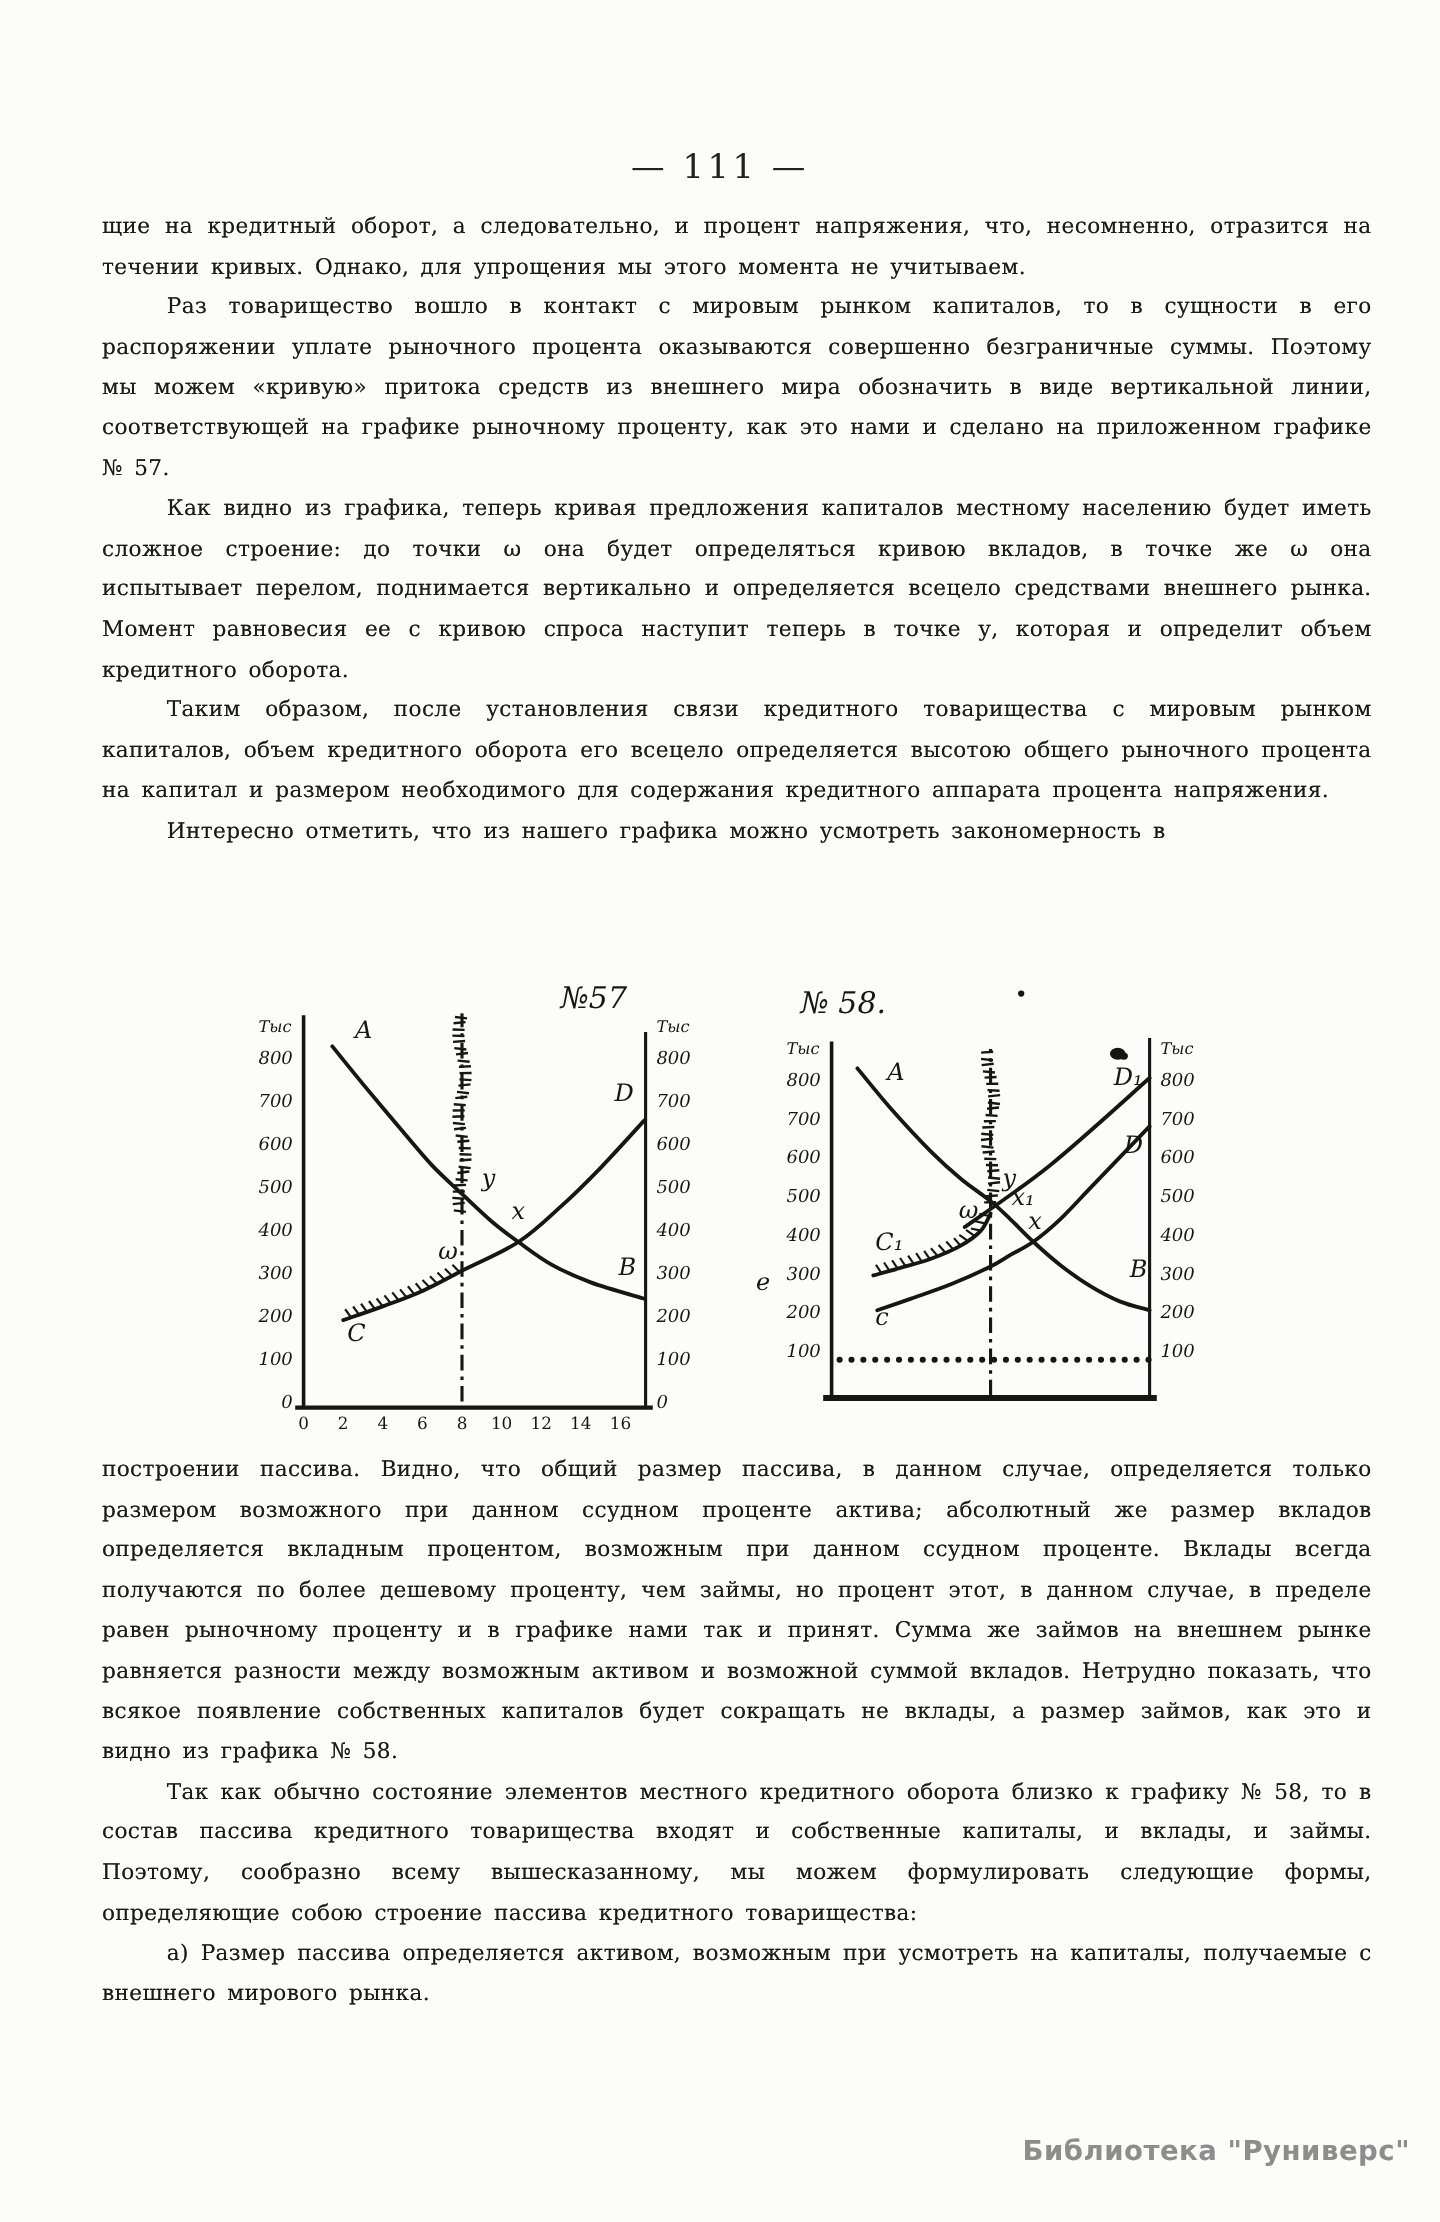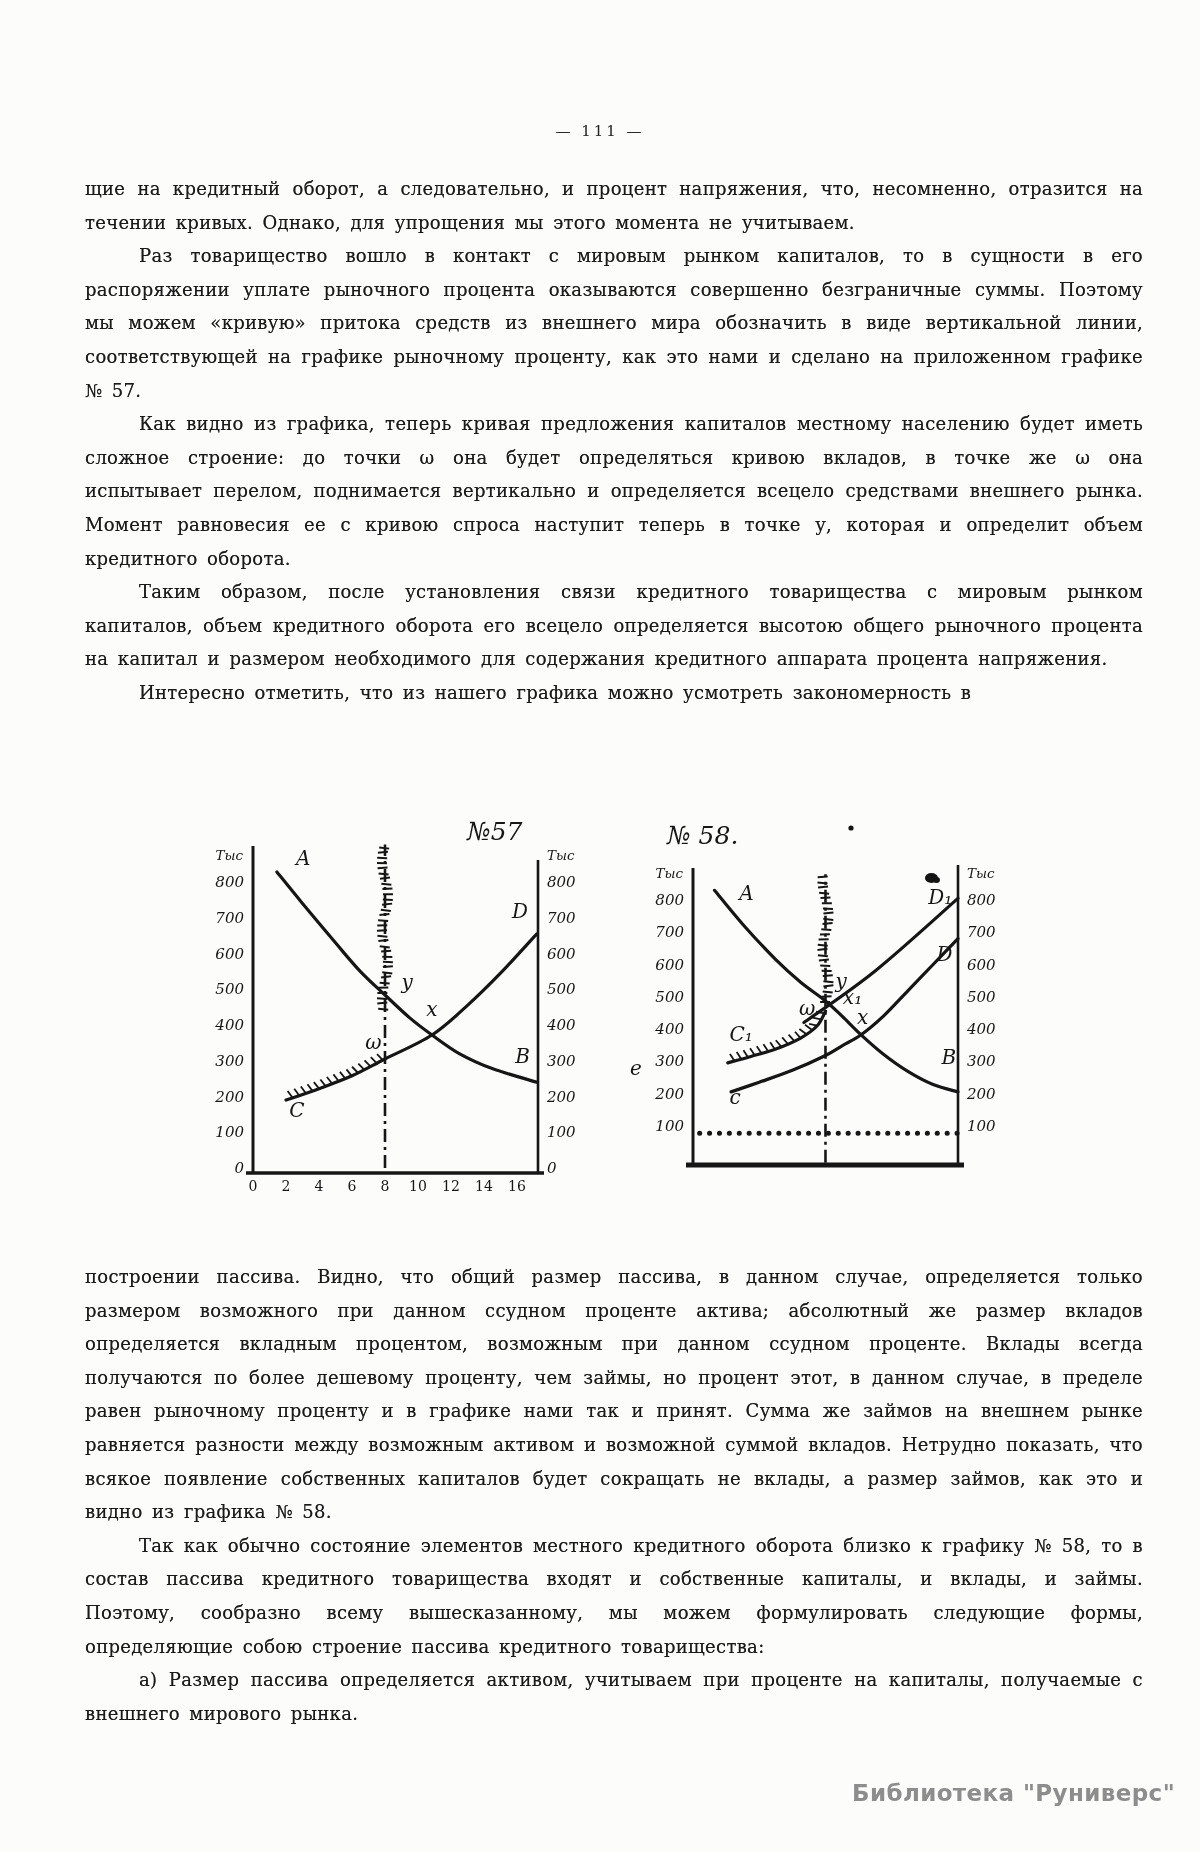--- a/index.html
+++ b/index.html
@@ -7,28 +7,28 @@
     position:relative;
     width:1200px;height:1852px;
     background:#fcfcfa;
     font-family:"DejaVu Serif",serif;
     color:#1a1a1a;
     overflow:hidden;
   }
   .page-number{
     position:absolute;top:122px;left:0;right:0;
     text-align:center;
-    font-size:15px;letter-spacing:3px;
+    font-size:28px;letter-spacing:3px;
     color:#222;
   }
   .text-top,.text-bottom{
     position:absolute;left:85px;width:1058px;
   }
   .text-top{top:172px;}
-  .text-bottom{top:1260px;}
+  .text-bottom{top:1208px;}
   .text-top p,.text-bottom p{
     margin:0;
     font-size:18px;
     line-height:33.6px;
     text-align:justify;
     letter-spacing:0.3px;
     word-spacing:3.5px;
     text-shadow:0 0 0.4px rgba(10,10,10,0.6);
   }
   .text-top p.ind,.text-bottom p.ind{text-indent:54px;}
@@ -241,17 +241,17 @@
         <ellipse cx="336.464" cy="96.07" rx="6.5" ry="5" fill="#141414"></ellipse>
         <ellipse cx="341.464" cy="98.07" rx="3.5" ry="3" fill="#141414"></ellipse>
         <text x="72" y="62" class="ctitle">№ 58.</text>
         <circle cx="256" cy="46" r="2.6" fill="#141414"></circle>
       </svg>
   </div>
 
   <div class="text-bottom">
       <p>построении пассива. Видно, что общий размер пассива, в данном случае, определяется только размером возможного при данном ссудном проценте актива; абсолютный же размер вкладов определяется вкладным процентом, возможным при данном ссудном проценте. Вклады всегда получаются по более дешевому проценту, чем займы, но процент этот, в данном случае, в пределе равен рыночному проценту и в графике нами так и принят. Сумма же займов на внешнем рынке равняется разности между возможным активом и возможной суммой вкладов. Нетрудно показать, что всякое появление собственных капиталов будет сокращать не вклады, а размер займов, как это и видно из графика № 58.</p>
       <p class="ind">Так как обычно состояние элементов местного кредитного оборота близко к графику № 58, то в состав пассива кредитного товарищества входят и собственные капиталы, и вклады, и займы. Поэтому, сообразно всему вышесказанному, мы можем формулировать следующие формы, определяющие собою строение пассива кредитного товарищества:</p>
-      <p class="ind">а) Размер пассива определяется активом, учитываем при проценте на капиталы, получаемые с внешнего мирового рынка.</p>
+      <p class="ind">а) Размер пассива определяется активом, возможным при усмотреть на капиталы, получаемые с внешнего мирового рынка.</p>
     </div>
 
   <div class="watermark">Библиотека "Руниверс"</div>
 </div>
 
 </body></html>

